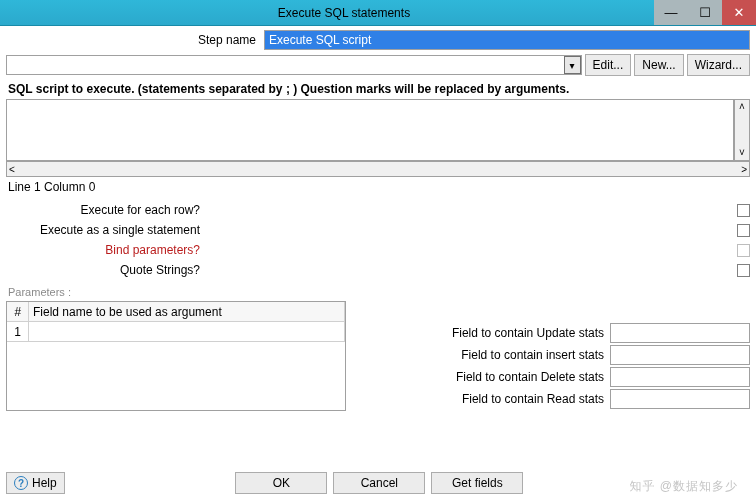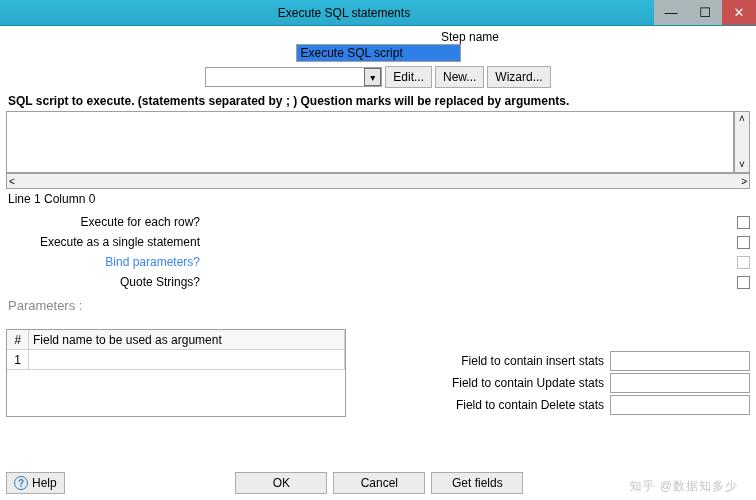--- a/index.html
+++ b/index.html
@@ -4,44 +4,44 @@
 <style>
   * { box-sizing: border-box; margin: 0; padding: 0; }
   html, body { width: 756px; height: 500px; font-family: "Segoe UI", Tahoma, sans-serif; font-size: 12px; background: #fff; overflow: hidden; }
   .titlebar { height: 26px; background: linear-gradient(#2fb7d9, #2ba9cc); display: flex; align-items: center; border-bottom: 1px solid #188aa8; }
   .titlebar .spacer-left { width: 34px; }
   .titlebar .title { flex: 1; text-align: center; color: #000; font-size: 12px; }
   .titlebar .winbtn { width: 34px; height: 100%; display: flex; align-items: center; justify-content: center; font-size: 13px; }
   .winbtn.min, .winbtn.max { background: #aab7bb; }
   .winbtn.close { background: #c75050; color: #fff; }
   .client { padding: 4px 6px 6px; }
-  .form-row { display: flex; align-items: center; margin-bottom: 4px; flex-direction: column; }
+  .form-row { display: flex; align-items: center; margin-bottom: 4px; }
   .form-row .lbl { width: 258px; text-align: right; padding-right: 8px; }
   .txt, .combo-box, .cell-input, .short-input { border: 1px solid #a0a0a0; background: #fff; font-family: inherit; font-size: 12px; height: 20px; }
   .txt { flex: 1; padding: 1px 4px; }
-  .txt.highlight { background: #2f80e6; color: #000000; }
+  .txt.highlight { background: #2f80e6; color: #ffffff; }
   .combo-row { display: flex; align-items: center; flex: 1; gap: 3px; }
   .combo { position: relative; flex: 1; }
   .combo-box { width: 100%; padding-right: 20px; }
   .combo .arrow { position: absolute; right: 1px; top: 1px; width: 17px; height: 18px; border: 1px solid #707070; background: #e7e7e7; display: flex; align-items: center; justify-content: center; font-size: 10px; }
   .btn { height: 22px; border: 1px solid #acacac; background: #ececec; padding: 0 7px; font-family: inherit; font-size: 12px; cursor: pointer; }
   .btn.wide { min-width: 92px; }
   .section-label { margin: 6px 0 3px 2px; font-weight: bold; }
   .ta-wrap { position: relative; height: 80px; }
   .ta { width: 100%; height: 62px; border: 1px solid #a0a0a0; resize: none; font-family: inherit; font-size: 12px; padding: 2px; }
   .ta-scrollv { position: absolute; right: 0; top: 0; width: 16px; height: 62px; border: 1px solid #a0a0a0; background: #f0f0f0; }
   .ta-scrollh { position: absolute; left: 0; top: 62px; right: 0; height: 16px; border: 1px solid #a0a0a0; background: #f0f0f0; display: flex; justify-content: space-between; align-items: center; padding: 0 2px; font-size: 10px; }
   .ta-scrollv .ar { display: block; text-align: center; font-size: 10px; line-height: 14px; }
   .status-line { padding: 1px 0 6px 2px; }
   .opts { margin-left: 2px; }
   .opt-row { display: flex; align-items: center; height: 20px; justify-content: space-between; }
   .opt-row .olbl { width: 198px; text-align: right; padding-right: 6px; }
-  .opt-row.disabled { color: #3b82f6; }
+  .opt-row.disabled { color: #b91c1c; }
   .chk { width: 13px; height: 13px; border: 1px solid #808080; background: #fff; }
-  .params-label { color: #8a8a8a; font-size: 13px; margin: 6px 0 16px 2px; }
+  .params-label { color: #8a8a8a; font-size: 11px; margin: 6px 0 3px 2px; }
   .lower { display: flex; gap: 20px; }
   .ptable { width: 340px; border: 1px solid #a0a0a0; }
   .ptable .thead, .ptable .trow { display: flex; height: 20px; align-items: stretch; border-bottom: 1px solid #d0d0d0; }
   .ptable .th, .ptable .td { border-right: 1px solid #d0d0d0; display: flex; align-items: center; padding: 0 4px; }
   .col-idx { width: 22px; justify-content: center; }
   .col-field { flex: 1; }
   .ptable .thead { background: #f7f7f7; font-style: normal; }
   .ptable .th.col-idx .hash { font-style: italic; }
   .ptable .body { height: 64px; }
   .stats { flex: 1; padding-top: 22px; }
@@ -131,29 +131,33 @@
       <div class="body">
         <div class="trow">
           <div class="td col-idx">1</div>
           <div class="td col-field"></div>
         </div>
       </div>
     </div>
 
     <div class="stats">
       <div class="stat-row">
+          <div class="slbl">Field to contain Update stats</div>
+          <input class="short-input" value="" style="">
+        </div>
+      <div class="stat-row">
           <div class="slbl">Field to contain insert stats</div>
           <input class="short-input" value="" style="">
         </div>
       <div class="stat-row">
-          <div class="slbl">Field to contain Update stats</div>
+          <div class="slbl">Field to contain Delete stats</div>
           <input class="short-input" value="" style="">
         </div>
       <div class="stat-row">
-          <div class="slbl">Field to contain Delete stats</div>
+          <div class="slbl">Field to contain Read stats</div>
           <input class="short-input" value="" style="">
         </div>
     </div>
   </div>
 
 </div>
 
 <div class="footer">
   <button class="btn">
     <span class="help-icon">?</span><span>Help</span>

